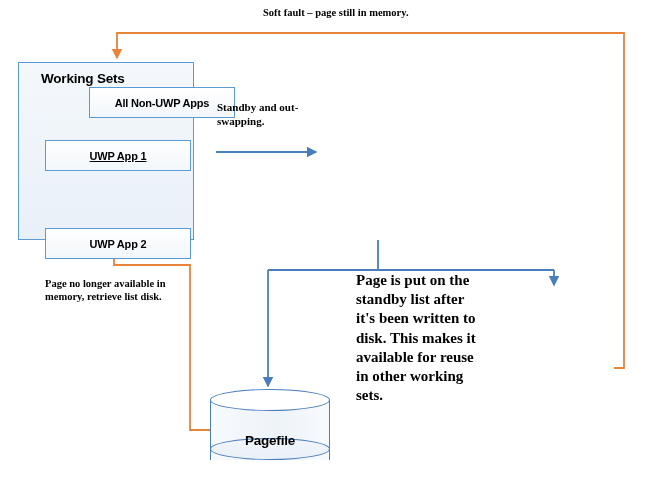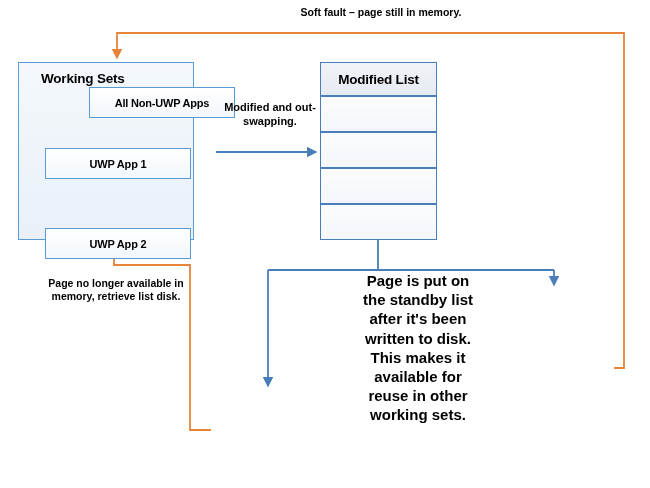--- a/index.html
+++ b/index.html
@@ -19,24 +19,23 @@
     position: absolute;
     left: 0;
     top: 0;
     width: 650px;
     height: 488px;
   }
 
   
   .note {
     position: absolute;
-    font-family: Liberation Sans, sans-serif;
+    font-family: Liberation Serif, serif;
     font-weight: bold;
     color: #000000;
-    text-align: center;
     line-height: 1.28;
     white-space: pre-line;
     z-index: 5;
   }
 
   
   .ws-box {
     position: absolute;
     left: 18px;
     top: 62px;
@@ -66,21 +65,21 @@
     box-sizing: border-box;
     display: flex;
     align-items: center;
     justify-content: center;
     font-size: 11px;
     font-weight: bold;
     color: #000;
     letter-spacing: -0.2px;
   }
   .ws-item.i0 { top: 24px; margin-left: 44px; }
-  .ws-item.i1 { top: 85px; }
+  .ws-item.i1 { top: 77px; text-decoration: underline; }
   .ws-item.i2 { top: 124px; margin-top: 41px; }
 
   
   .list-box {
     position: absolute;
     box-sizing: border-box;
     z-index: 2;
   }
   .list-head {
     position: absolute;
@@ -212,28 +211,27 @@
     <polyline points="211,430 190,430 190,265 114,265 114,244" fill="none" stroke="#e8833a" stroke-width="1.8" marker-end="url(#arrow-orange)"></polyline>
   </svg>
 
   <div class="ws-box">
     <div class="ws-title">Working Sets</div>
     <div class="ws-item i0">All Non-UWP Apps</div>
     <div class="ws-item i1">UWP App 1</div>
     <div class="ws-item i2">UWP App 2</div>
   </div>
 
-  <div class="list-box" id="modified-list">
-    <div class="list-head">Modified List</div>
-    <div class="list-row r0"></div>
-    <div class="list-row r1"></div>
-    <div class="list-row r2"></div>
-    <div class="list-row r3"></div>
+
+
+  <div id="pagefile">
+    <div class="cyl-body"></div>
+    <div class="cyl-bottom"></div>
+    <div class="cyl-top"></div>
+    <div class="cyl-label">Pagefile</div>
   </div>
 
-
-
   <div class="note" id="note-soft-fault">Soft fault – page still in memory.</div>
-  <div class="note" id="note-trimming">Modified and out-swapping.</div>
+  <div class="note" id="note-trimming">Standby and out-swapping.</div>
   <div class="note" id="note-retrieve">Page no longer available in memory, retrieve list disk.</div>
   <div class="note" id="note-standby">Page is put on the standby list after it's been written to disk. This makes it available for reuse in other working sets.</div>
 
 </div>
 
 </body></html>

